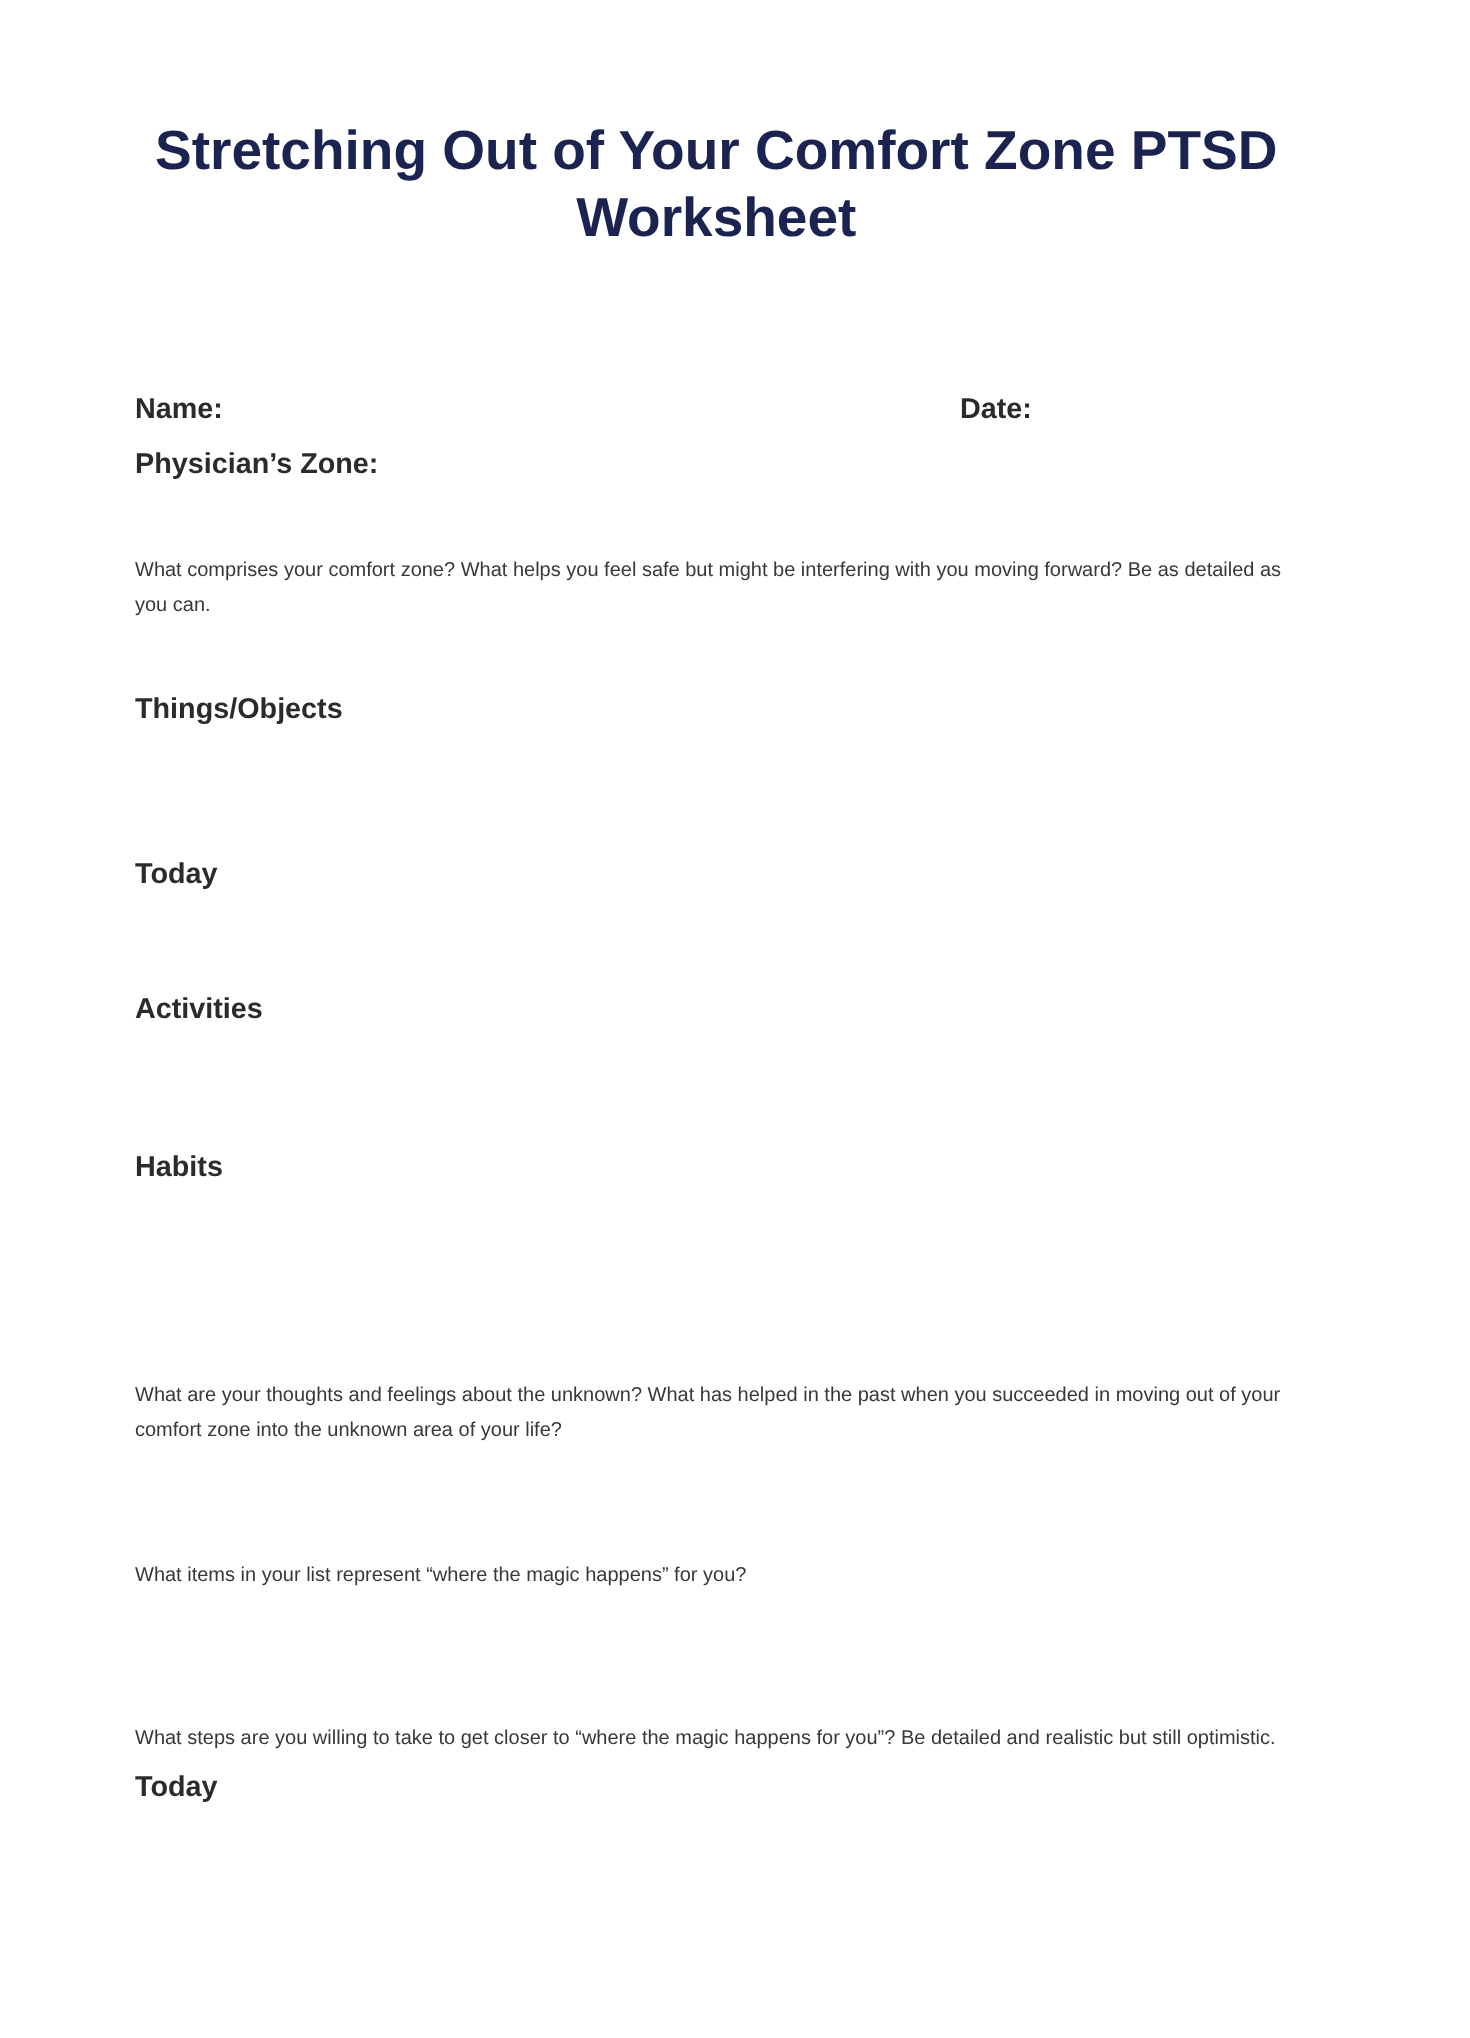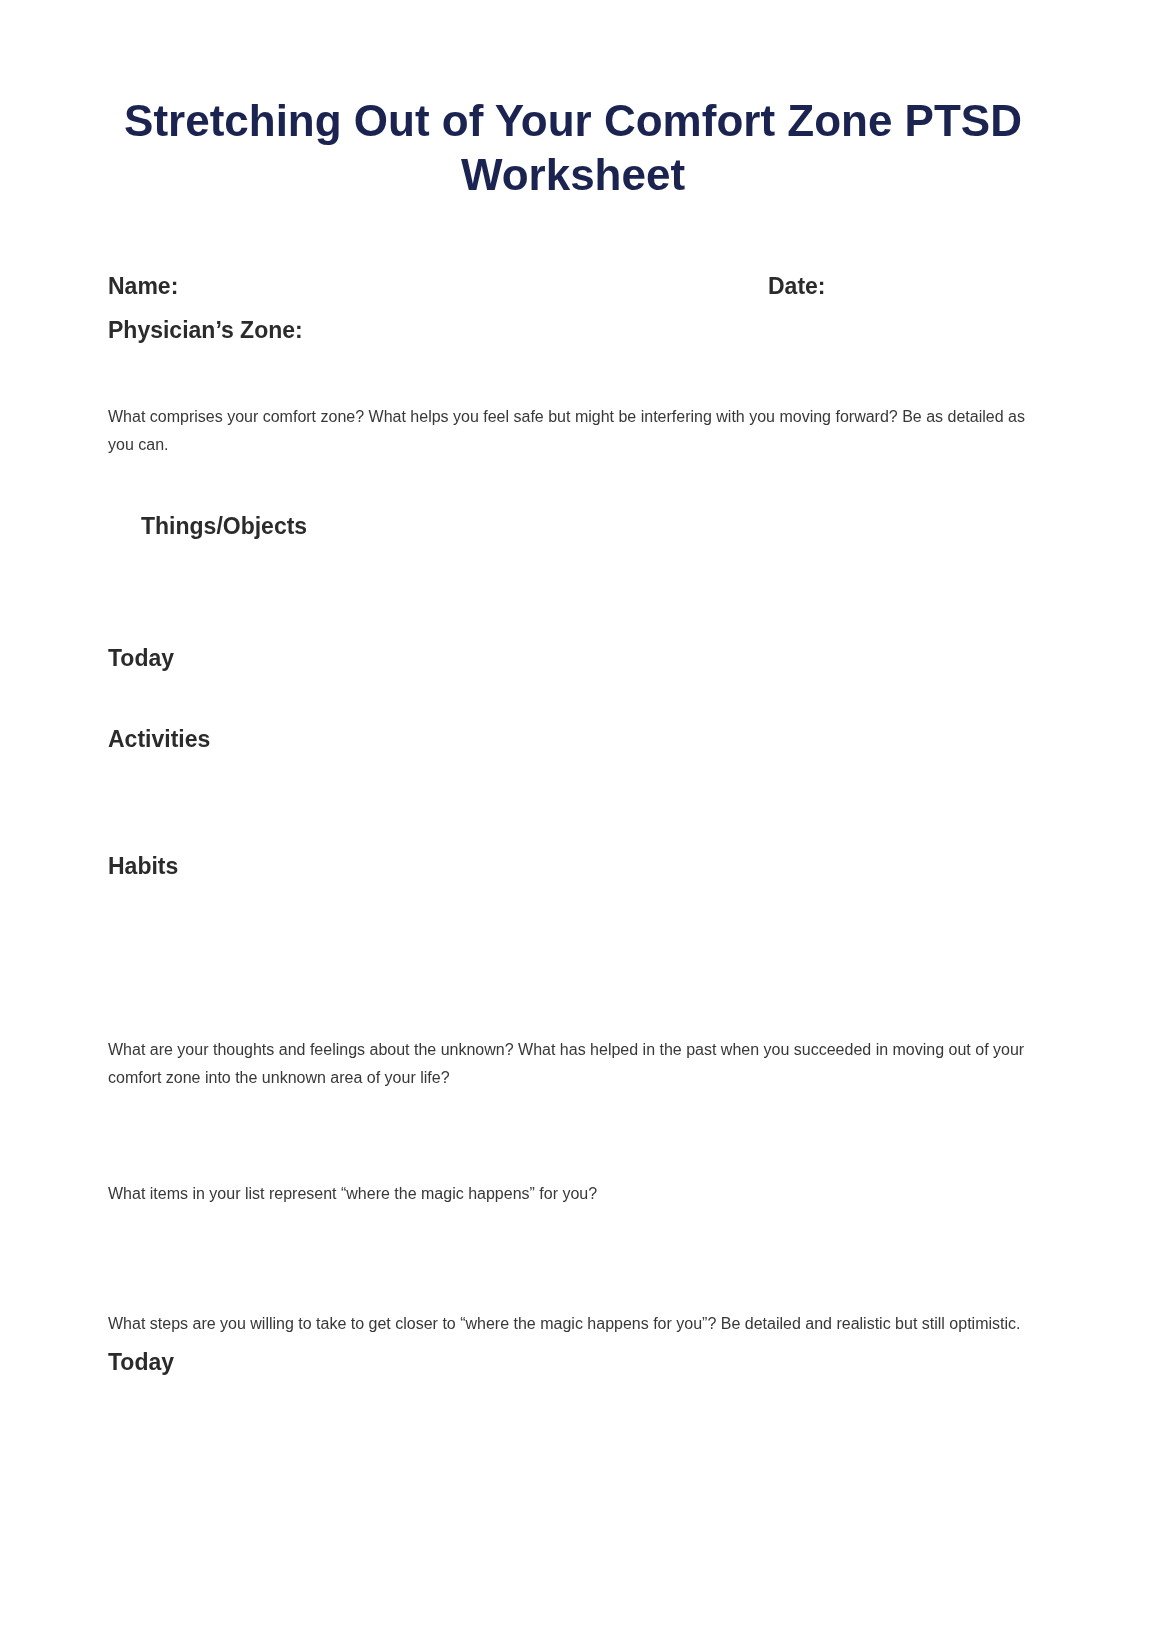--- a/index.html
+++ b/index.html
@@ -21,21 +21,21 @@
     margin: 0;
     font-size: 44px;
     line-height: 54px;
     font-weight: bold;
     text-align: center;
     color: #1b2450;
     letter-spacing: 0px;
   }
   .field-row {
     position: relative;
-    margin-top: 71px;
+    margin-top: 111px;
     font-size: 23px;
     line-height: 26px;
     font-weight: bold;
     color: #2b2b2b;
   }
   .field-row.physician {
     margin-top: 18px;
   }
   .date-label {
     position: absolute;
@@ -54,23 +54,23 @@
   .q2 { margin-top: 157px; }
   .q3 { margin-top: 88px; }
   .q4 { margin-top: 102px; }
   .section {
     margin: 0;
     font-size: 23px;
     line-height: 26px;
     font-weight: bold;
     color: #2b2b2b;
   }
-  .s-things     { margin-top: 54px; margin-left: 33px; }
+  .s-things     { margin-top: 54px; }
   .s-people     { margin-top: 106px; }
-  .s-activities { margin-top: 55px; }
+  .s-activities { margin-top: 82px; }
   .s-habits     { margin-top: 101px; }
   .s-today      { margin-top: 11px; }
 </style>
 </head>
 <body>
 
 <div class="page">
 
   <h1 class="title">Stretching Out of Your Comfort Zone PTSD Worksheet</h1>
 

